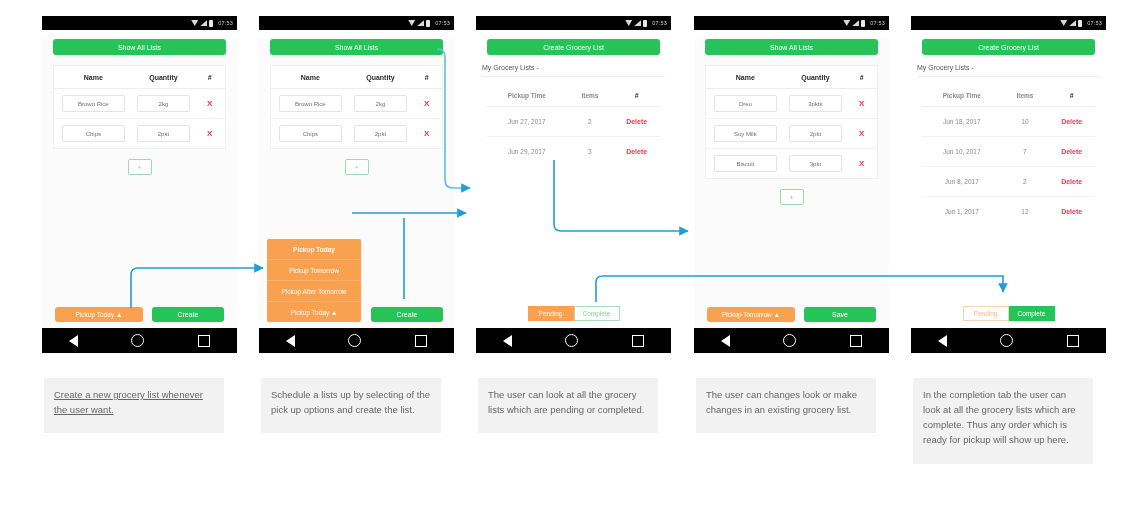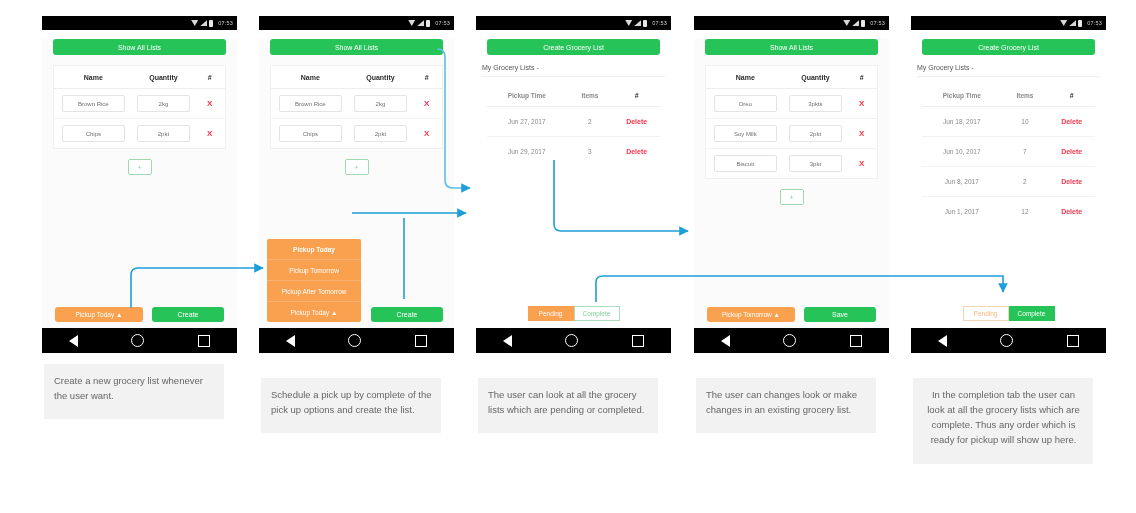--- a/index.html
+++ b/index.html
@@ -395,19 +395,19 @@
 
     <path d="M352,213 L466,213" stroke="#1f9fd8" stroke-width="1.6" fill="none" marker-end="url(#ah)"></path>
 
     <path d="M404,299 L404,218" stroke="#1f9fd8" stroke-width="1.6" fill="none"></path>
 
     <path d="M554,160 L554,224 Q554,231 561,231 L688,231" stroke="#1f9fd8" stroke-width="1.6" fill="none" marker-end="url(#ah)"></path>
 
     <path d="M596,302 L596,282 Q596,276 603,276 L1003,276 L1003,292" stroke="#1f9fd8" stroke-width="1.6" fill="none" marker-end="url(#ah)"></path>
   </svg>
 
-  <div class="caption" style="left:44px;top:364px;width:180px;height:55px;">Create a new grocery list whenever the user want.</div>
-  <div class="caption" style="left:261px;top:378px;width:180px;height:55px;">Schedule a pick up by complete of the pick up options and create the list.</div>
+  <div class="caption" style="left:44px;top:378px;width:180px;height:55px;text-decoration:underline;">Create a new grocery list whenever the user want.</div>
+  <div class="caption" style="left:261px;top:378px;width:180px;height:55px;">Schedule a lists up by selecting of the pick up options and create the list.</div>
   <div class="caption" style="left:478px;top:378px;width:180px;height:55px;">The user can look at all the grocery lists which are pending or completed.</div>
   <div class="caption" style="left:696px;top:378px;width:180px;height:55px;">The user can changes look or make changes in an existing grocery list.</div>
-  <div class="caption" style="left:913px;top:378px;width:180px;height:86px;text-align:center;">In the completion tab the user can look at all the grocery lists which are complete. Thus any order which is ready for pickup will show up here.</div>
+  <div class="caption" style="left:913px;top:378px;width:180px;height:86px;">In the completion tab the user can look at all the grocery lists which are complete. Thus any order which is ready for pickup will show up here.</div>
 
 </div>
 
 </body></html>

